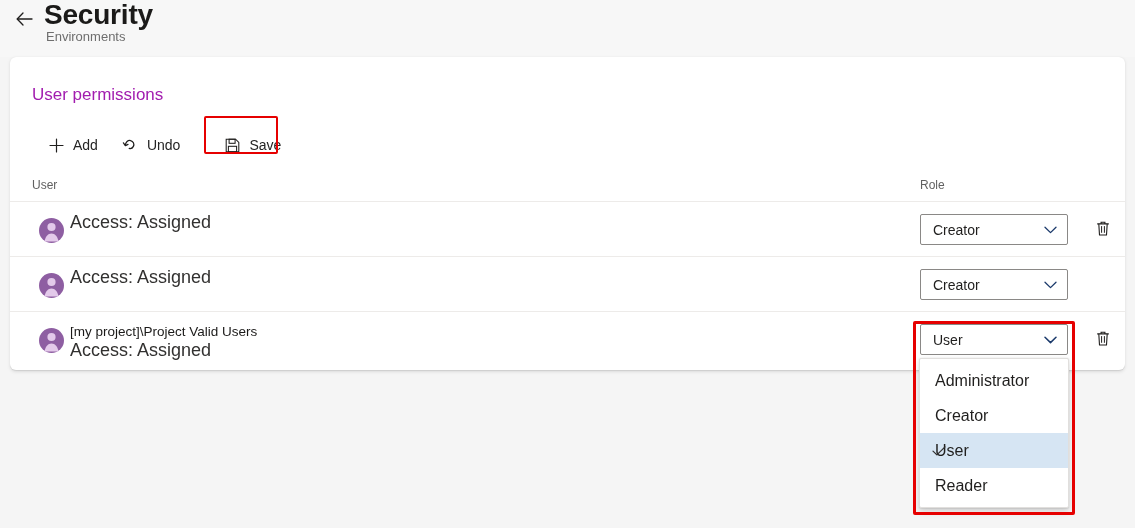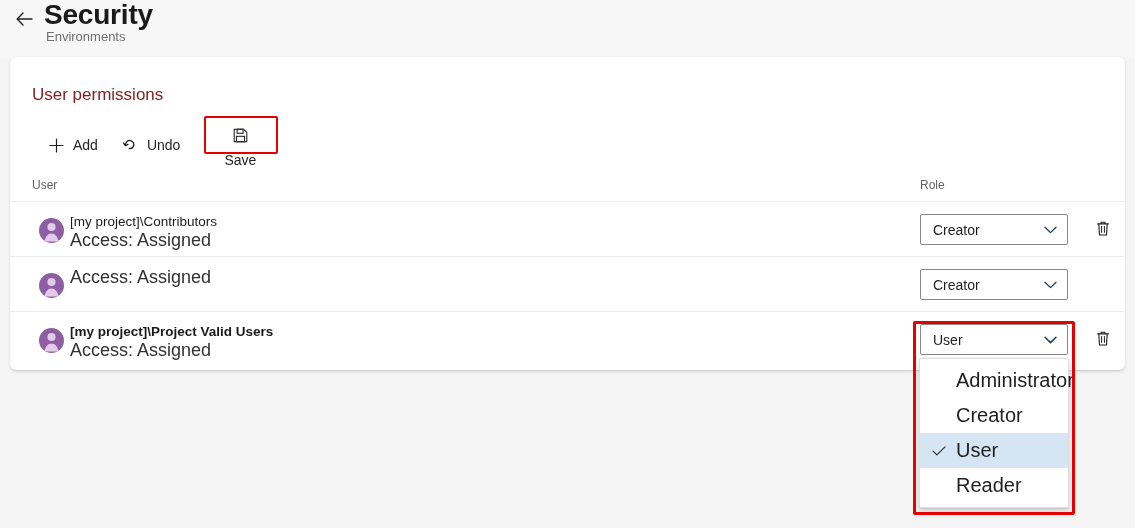--- a/index.html
+++ b/index.html
@@ -57,21 +57,21 @@
     background: #ffffff;
     border-radius: 6px;
     box-shadow: 0 1.6px 3.6px rgba(0,0,0,0.10), 0 0.3px 0.9px rgba(0,0,0,0.08);
   }
 
   .card-title {
     position: absolute;
     left: 22px; top: 27px;
     font-size: 17px;
     line-height: 22px;
-    color: #7f1d1d;
+    color: #a21caf;
   }
 
   
   .commandbar {
     position: absolute;
     left: 26px; top: 68px;
     height: 40px;
     display: flex;
     align-items: center;
   }
@@ -93,21 +93,21 @@
     display: flex; align-items: center; justify-content: center;
     width: 16px; height: 16px;
     flex: none;
   }
   .cmd-label { font-weight: 400; }
 
   .save-wrap {
     position: relative;
     margin-left: 18px;
   }
-  .save-wrap .cmd-btn { padding: 0 14px; flex-direction: column; }
+  .save-wrap .cmd-btn { padding: 0 14px; }
   .hilite-box {
     position: absolute;
     left: -6px; top: -11px;
     width: 74px; height: 38px;
     border: 2.5px solid #e60000;
     border-radius: 2px;
     pointer-events: none;
   }
 
   
@@ -145,21 +145,21 @@
   .user-cell {
     position: absolute;
     left: 60px; top: 11px;
   }
   .user-name {
     font-size: 13.5px;
     line-height: 18px;
     color: #1b1a19;
     white-space: nowrap;
   }
-  .user-name.bold { font-weight: 700; text-align: center; }
+  .user-name.bold { font-weight: 400; text-align: center; }
   .user-access {
     font-size: 18px;
     line-height: 17px;
     color: #323130;
     margin-top: 1px;
   }
 
   .role-cell {
     position: absolute;
     left: 910px; top: 12px;
@@ -212,22 +212,22 @@
     box-shadow: 0 3.2px 7.2px rgba(0,0,0,0.13), 0 0.6px 1.8px rgba(0,0,0,0.11);
     border-radius: 2px;
     padding: 4px 0;
     z-index: 30;
   }
   .dd-item {
     position: relative;
     height: 35px;
     display: flex;
     align-items: center;
-    padding-left: 36px;
-    font-size: 20px;
+    padding-left: 15px;
+    font-size: 16px;
     color: #201f1e;
     cursor: pointer;
   }
   .dd-item.selected { background: #d6e5f3; }
   .dd-check {
     position: absolute;
     left: 12px; top: 50%;
     transform: translateY(-50%);
     display: flex;
   }
@@ -300,21 +300,20 @@
 
     <div class="row">
       <span class="avatar">
         <svg width="25" height="25" viewBox="0 0 25 25">
           <circle cx="12.5" cy="12.5" r="12.5" fill="#8e5ea2"></circle>
           <circle cx="12.5" cy="9" r="4.1" fill="#e3c9ea"></circle>
           <path d="M5.6 23.6 C6.3 18.6 8.9 15.6 12.5 15.6 C16.1 15.6 18.7 18.6 19.4 23.6 Z" fill="#e3c9ea"></path>
         </svg>
       </span>
       <div class="user-cell">
-        <div class="user-name">[my project]\Contributors</div>
         <div class="user-access">Access: Assigned</div>
       </div>
       <div class="role-cell">
         <div class="role-select">
           <span class="sel-text">Creator</span>
           <span class="chev">
             <svg width="13" height="8" viewBox="0 0 13 8">
                 <path d="M1 1.2 L6.5 6.6 L12 1.2" stroke="#1b3a6b" stroke-width="1.3" fill="none" stroke-linecap="round" stroke-linejoin="round"></path>
               </svg>
           </span>

